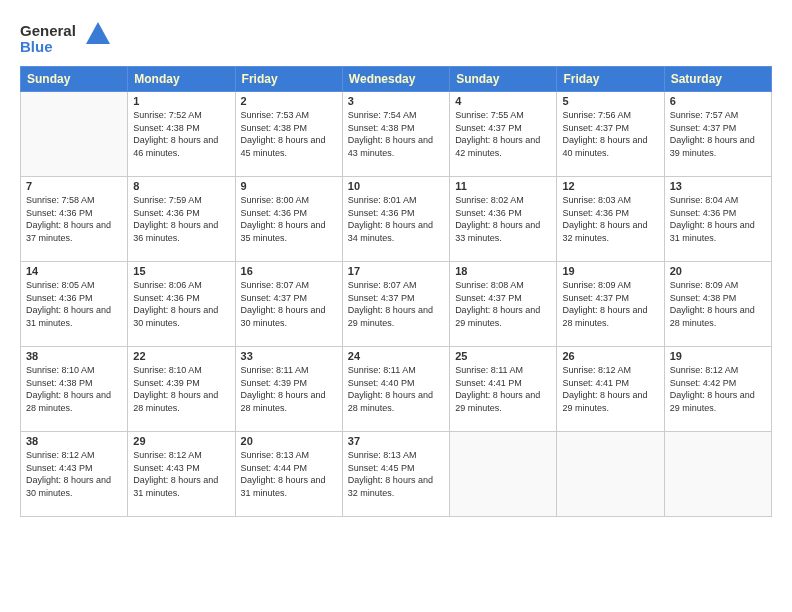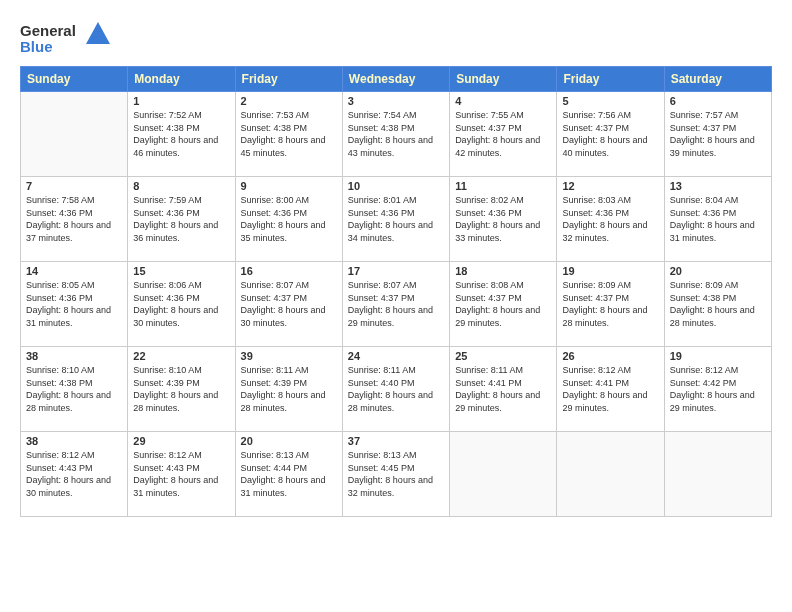--- a/index.html
+++ b/index.html
@@ -200,21 +200,21 @@
         <tr>
           <td>
             <span class="day-number">38</span>
             <div class="day-info">Sunrise: 8:10 AM<br>Sunset: 4:38 PM<br>Daylight: 8 hours and 28 minutes.</div>
           </td>
           <td>
             <span class="day-number">22</span>
             <div class="day-info">Sunrise: 8:10 AM<br>Sunset: 4:39 PM<br>Daylight: 8 hours and 28 minutes.</div>
           </td>
           <td>
-            <span class="day-number">39</span>
+            <span class="day-number">33</span>
             <div class="day-info">Sunrise: 8:11 AM<br>Sunset: 4:39 PM<br>Daylight: 8 hours and 28 minutes.</div>
           </td>
           <td>
             <span class="day-number">24</span>
             <div class="day-info">Sunrise: 8:11 AM<br>Sunset: 4:40 PM<br>Daylight: 8 hours and 28 minutes.</div>
           </td>
           <td>
             <span class="day-number">25</span>
             <div class="day-info">Sunrise: 8:11 AM<br>Sunset: 4:41 PM<br>Daylight: 8 hours and 29 minutes.</div>
           </td>

